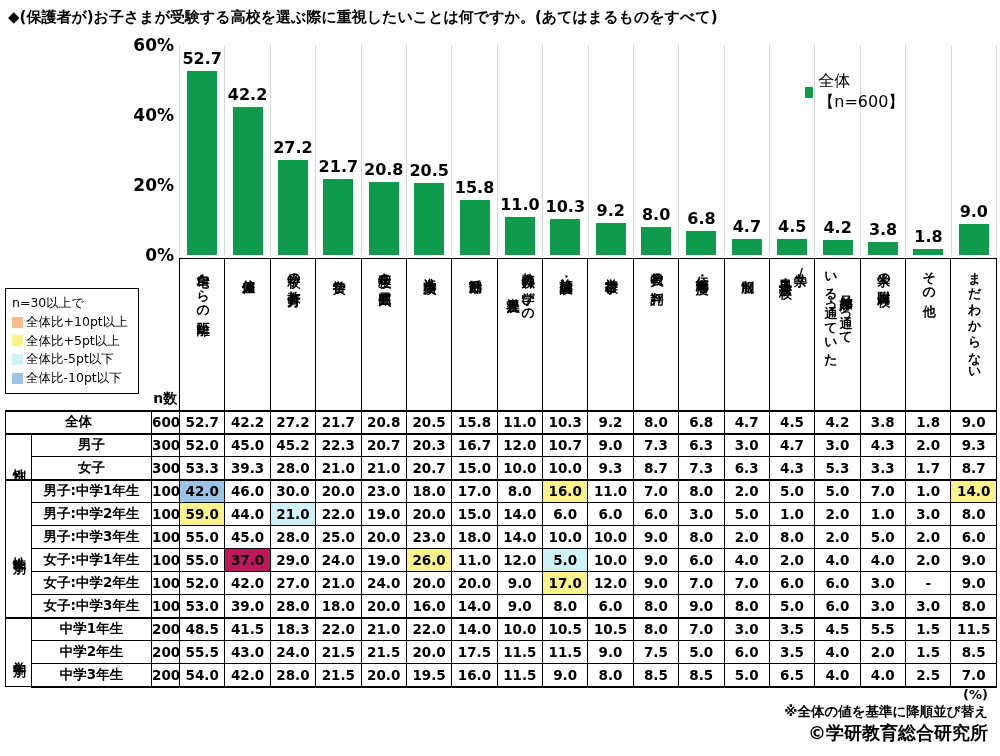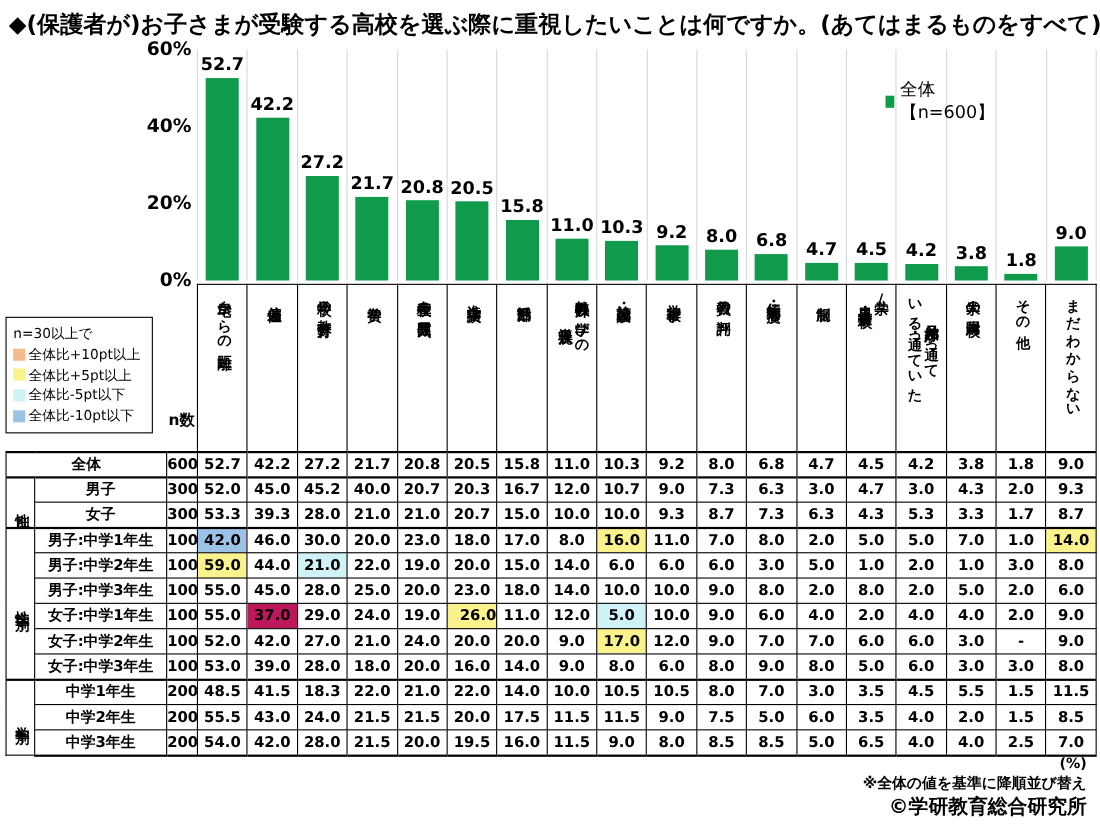--- a/index.html
+++ b/index.html
@@ -1,19 +1,19 @@
 <!DOCTYPE html>
 <html><head>
 <meta charset="utf-8">
 <style>
   * { box-sizing: border-box; margin: 0; padding: 0; }
   html,body { width:1000px; height:756px; background:#fff; font-family:"DejaVu Sans","Liberation Sans",sans-serif; color:#000; }
   #stage { position:relative; width:1000px; height:756px; overflow:hidden; background:#fff; }
 
-  #title { position:absolute; left:8px; top:8px; font-size:21px; font-weight:bold; white-space:nowrap; }
+  #title { position:absolute; left:8px; top:8px; font-size:15px; font-weight:bold; white-space:nowrap; }
 
   
   #chart-wrap { position:absolute; left:0; top:35px; width:852px; height:221px; }
   .ytick { position:absolute; left:100px; width:74px; text-align:right; font-size:17px; font-weight:bold; line-height:1; }
   #chart-plot { position:absolute; left:179px; top:10px; width:818px; height:210px; display:flex; border-left:1px solid #d8d8d8; }
   .chart-slot { position:relative; flex:1 1 0; border-right:1px solid #d8d8d8; }
   .bar { position:absolute; bottom:0; left:50%; transform:translateX(-50%); width:30px; background:#0f9b4b; }
   .bar-value { position:absolute; left:50%; transform:translateX(-50%); font-size:16px; font-weight:bold; white-space:nowrap; line-height:1; }
   #chart-legend { position:absolute; left:805px; top:36px; font-size:16px; display:flex; align-items:center; gap:5px; }
   #chart-legend .sq { width:11px; height:11px; display:inline-block; }
@@ -28,21 +28,21 @@
   #tbl td { border:1px solid #000; text-align:center; vertical-align:middle; font-size:13.5px; font-weight:600; padding:0; overflow:hidden; }
   #tbl tr.cat-row td { height:152px; vertical-align:top; }
   #tbl tr.cat-row td.blank { border:none; vertical-align:bottom; }
   #tbl tr.data-row { height:23px; }
   #tbl tr.gstart td { border-top:2px solid #000; }
   #tbl tr:last-child td { border-bottom:2px solid #000; }
   .vtext { writing-mode:vertical-rl; text-orientation:upright; white-space:pre-line; line-height:1.15; letter-spacing:1px; display:inline-block; font-size:13px; font-weight:600; }
   td.cat .vtext { margin-top:4px; }
   td.grp .vtext { letter-spacing:2px; }
   td.num { font-size:13.5px; }
-  #n-header { font-size:14px; font-weight:600; padding-bottom:19px; }
+  #n-header { font-size:14px; font-weight:600; padding-bottom:2px; }
 
   
   .foot { position:absolute; right:12px; text-align:right; white-space:nowrap; }
   #pct { top:687px; font-size:13px; font-weight:600; }
   #sort-note { top:703px; font-size:13.5px; font-weight:600; }
   #copyright { top:721px; font-size:18px; font-weight:bold; }
 </style>
 </head>
 <body>
 
@@ -211,21 +211,21 @@
           <td class="num">1.8</td>
           <td class="num">9.0</td>
         </tr>
         <tr class="data-row gstart">
           <td class="grp" rowspan="2"><div class="vtext">性別</div></td>
           <td>男子</td>
           <td class="num">300</td>
           <td class="num">52.0</td>
           <td class="num">45.0</td>
           <td class="num">45.2</td>
-          <td class="num">40.0</td>
+          <td class="num">22.3</td>
           <td class="num">20.7</td>
           <td class="num">20.3</td>
           <td class="num">16.7</td>
           <td class="num">12.0</td>
           <td class="num">10.7</td>
           <td class="num">9.0</td>
           <td class="num">7.3</td>
           <td class="num">6.3</td>
           <td class="num">3.0</td>
           <td class="num">4.7</td>
@@ -324,21 +324,21 @@
           <td class="num">6.0</td>
         </tr>
         <tr class="data-row">
           <td>女子:中学1年生</td>
           <td class="num">100</td>
           <td class="num">55.0</td>
           <td class="num" style="background: #be185d;">37.0</td>
           <td class="num">29.0</td>
           <td class="num">24.0</td>
           <td class="num">19.0</td>
-          <td class="num" style="background: rgb(250, 242, 140); text-align: right;">26.0</td>
+          <td class="num" style="background: rgb(250, 242, 140);">26.0</td>
           <td class="num">11.0</td>
           <td class="num">12.0</td>
           <td class="num" style="background: rgb(207, 242, 246);">5.0</td>
           <td class="num">10.0</td>
           <td class="num">9.0</td>
           <td class="num">6.0</td>
           <td class="num">4.0</td>
           <td class="num">2.0</td>
           <td class="num">4.0</td>
           <td class="num">4.0</td>

